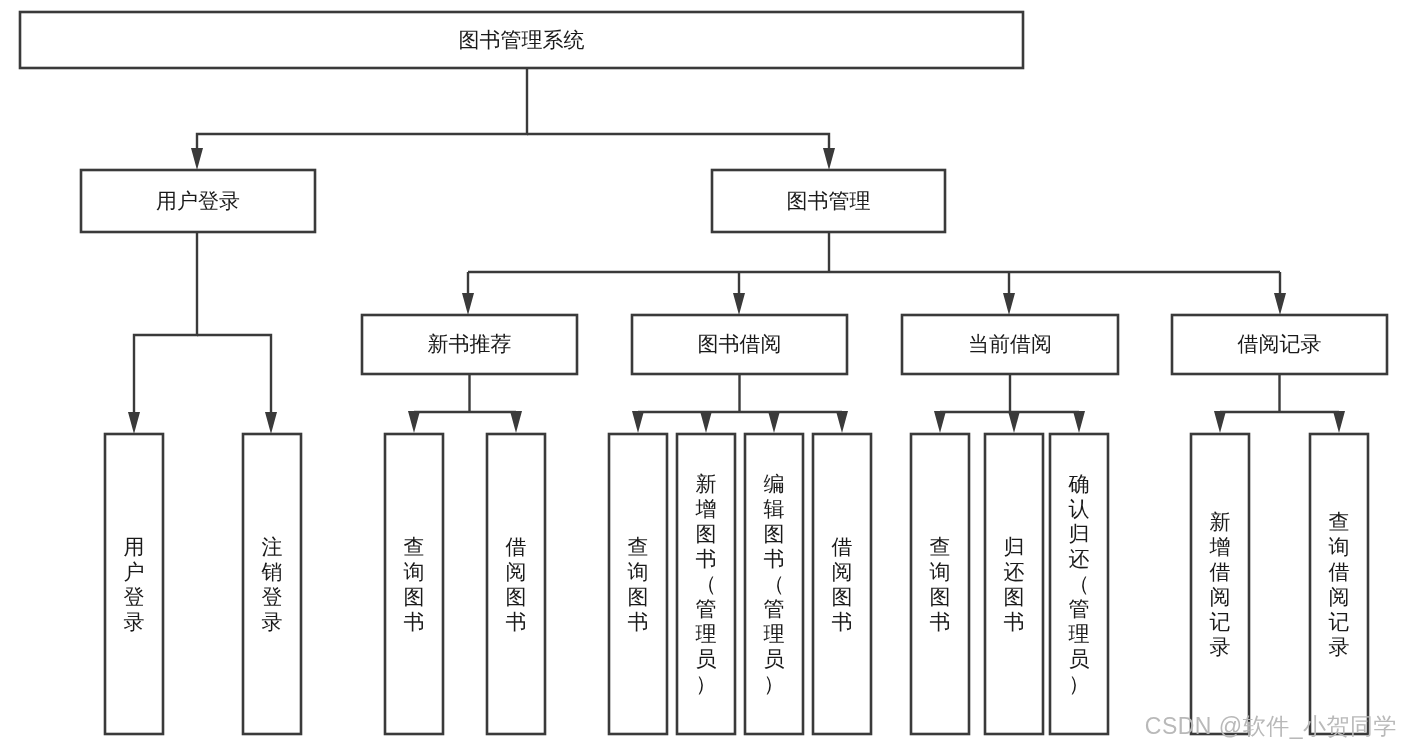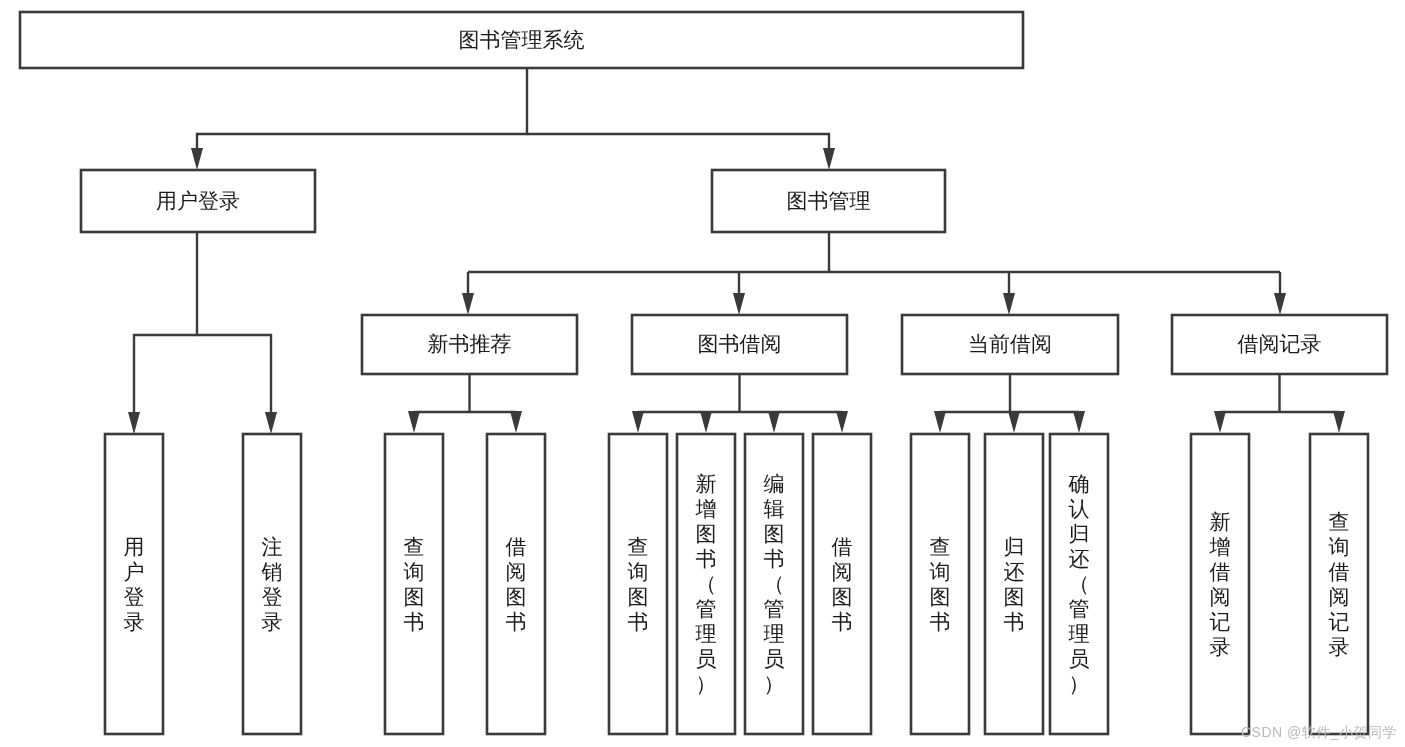--- a/index.html
+++ b/index.html
@@ -54,21 +54,21 @@
   }
   .arrow-head {
     fill: #3a3a3a;
     stroke: none;
   }
   .watermark {
     position: absolute;
     right: 8px;
     bottom: 5px;
     font-family: "Liberation Sans", "DejaVu Sans", sans-serif;
-    font-size: 14px;
+    font-size: 23px;
     color: #b9b9b9;
     white-space: nowrap;
     letter-spacing: 0.5px;
     user-select: none;
   }
 </style>
 </head>
 <body>
 
 <div id="diagram-root">

